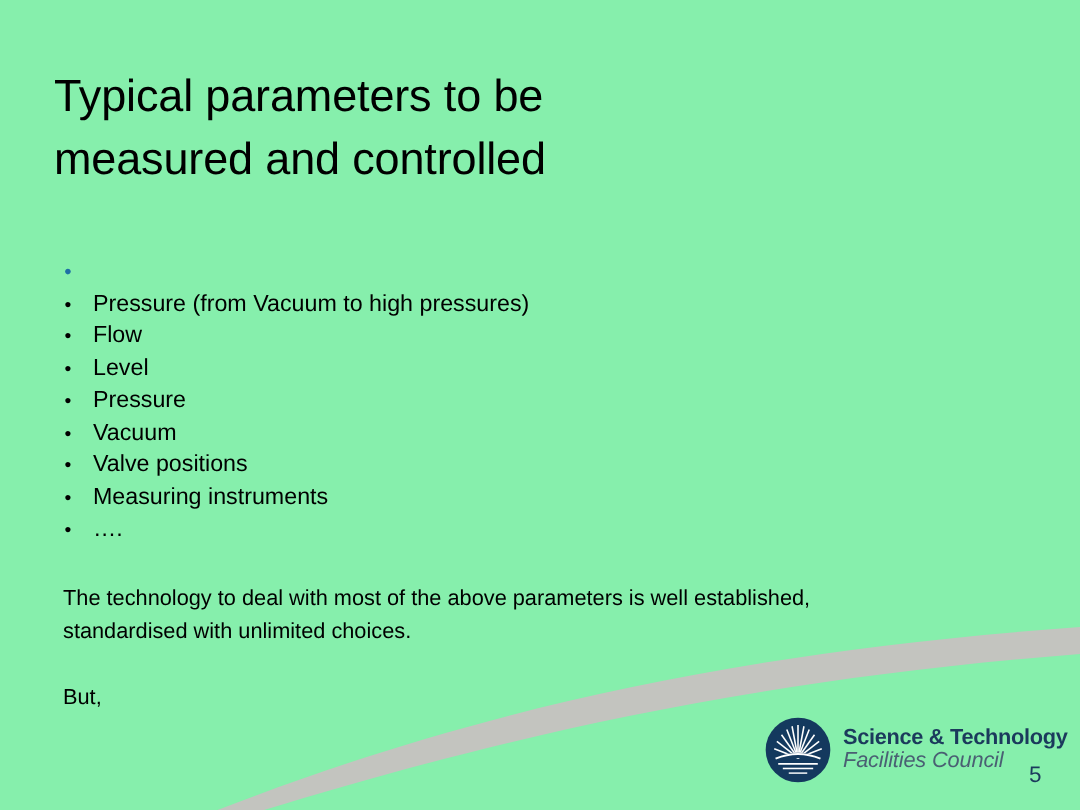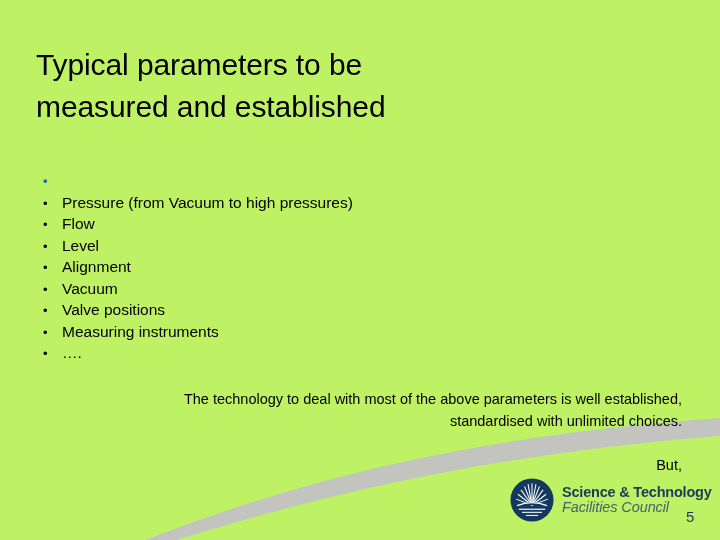--- a/index.html
+++ b/index.html
@@ -9,21 +9,21 @@
     background: #ffffff;
   }
   body {
     font-family: "Liberation Sans", sans-serif;
     -webkit-font-smoothing: antialiased;
   }
   #slide {
     position: relative;
     width: 720px;
     height: 540px;
-    background: #bef264;
+    background: #86efac;
     overflow: hidden;
   }
 
   
   #swoosh {
     position: absolute;
     left: 0;
     top: 0;
     width: 720px;
     height: 540px;
@@ -77,21 +77,20 @@
   }
 
   
   .para {
     position: absolute;
     left: 42px;
     font-size: 14.5px;
     line-height: 22px;
     color: #000000;
     width: 640px;
-    text-align: right;
   }
   #para-tech { top: 388px; }
   #para-but  { top: 454px; }
   .para .pline { display: block; white-space: nowrap; }
   .para .accent-line {
     color: #1e6fa5;
     position: relative;
     z-index: 3;
   }
 
@@ -143,21 +142,21 @@
 <body>
 
 <div id="slide">
 
   <svg id="swoosh" viewBox="0 0 720 540" aria-hidden="true">
     <path d="M 145 540 C 300 480 470 436 720 418 L 720 436 C 480 455 318 497 176 540 Z" fill="#c3c4bf"></path>
   </svg>
 
   <div id="title">
     <span class="tline">Typical parameters to be</span>
-    <span class="tline">measured and established</span>
+    <span class="tline">measured and controlled</span>
   </div>
 
   <div id="bullets">
 
     <div class="bullet-row accent">
       <span class="bullet-mark">•</span>
     </div>
 
     <div class="bullet-row">
       <span class="bullet-mark">•</span>
@@ -169,21 +168,21 @@
       <span class="bullet-text">Flow</span>
     </div>
 
     <div class="bullet-row">
       <span class="bullet-mark">•</span>
       <span class="bullet-text">Level</span>
     </div>
 
     <div class="bullet-row">
       <span class="bullet-mark">•</span>
-      <span class="bullet-text">Alignment</span>
+      <span class="bullet-text">Pressure</span>
     </div>
 
     <div class="bullet-row">
       <span class="bullet-mark">•</span>
       <span class="bullet-text">Vacuum</span>
     </div>
 
     <div class="bullet-row">
       <span class="bullet-mark">•</span>
       <span class="bullet-text">Valve positions</span>

